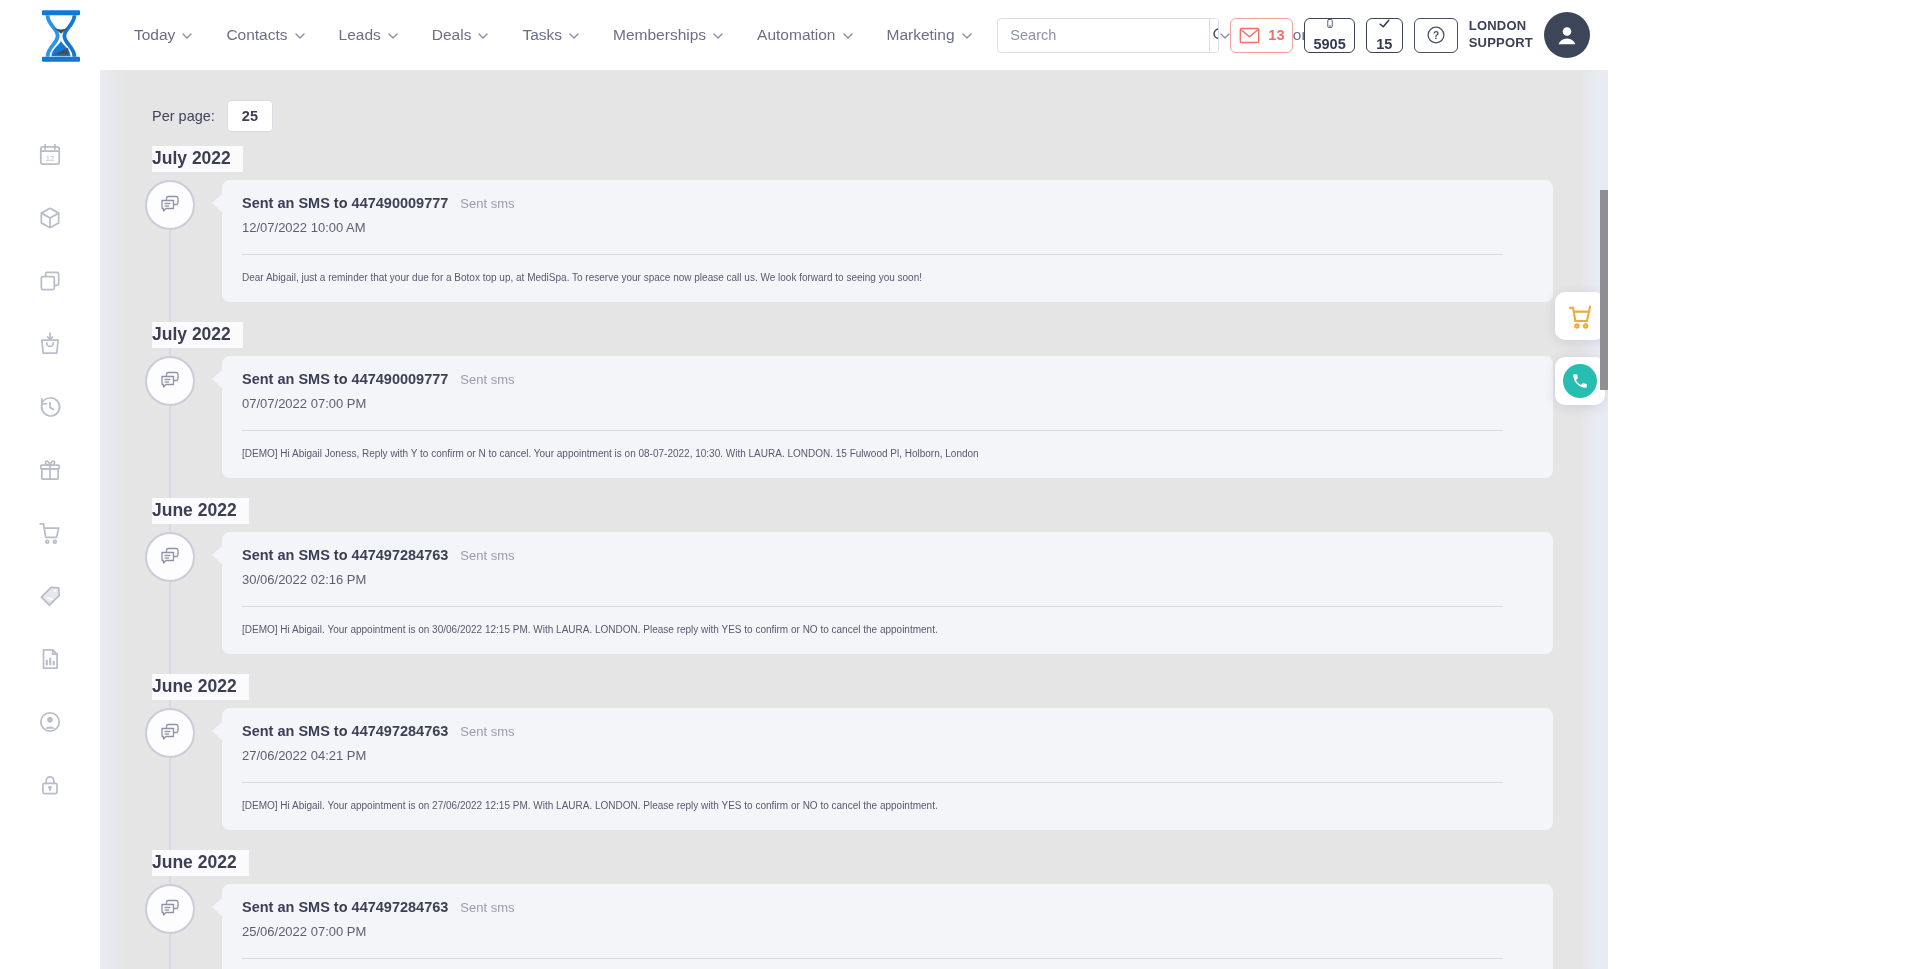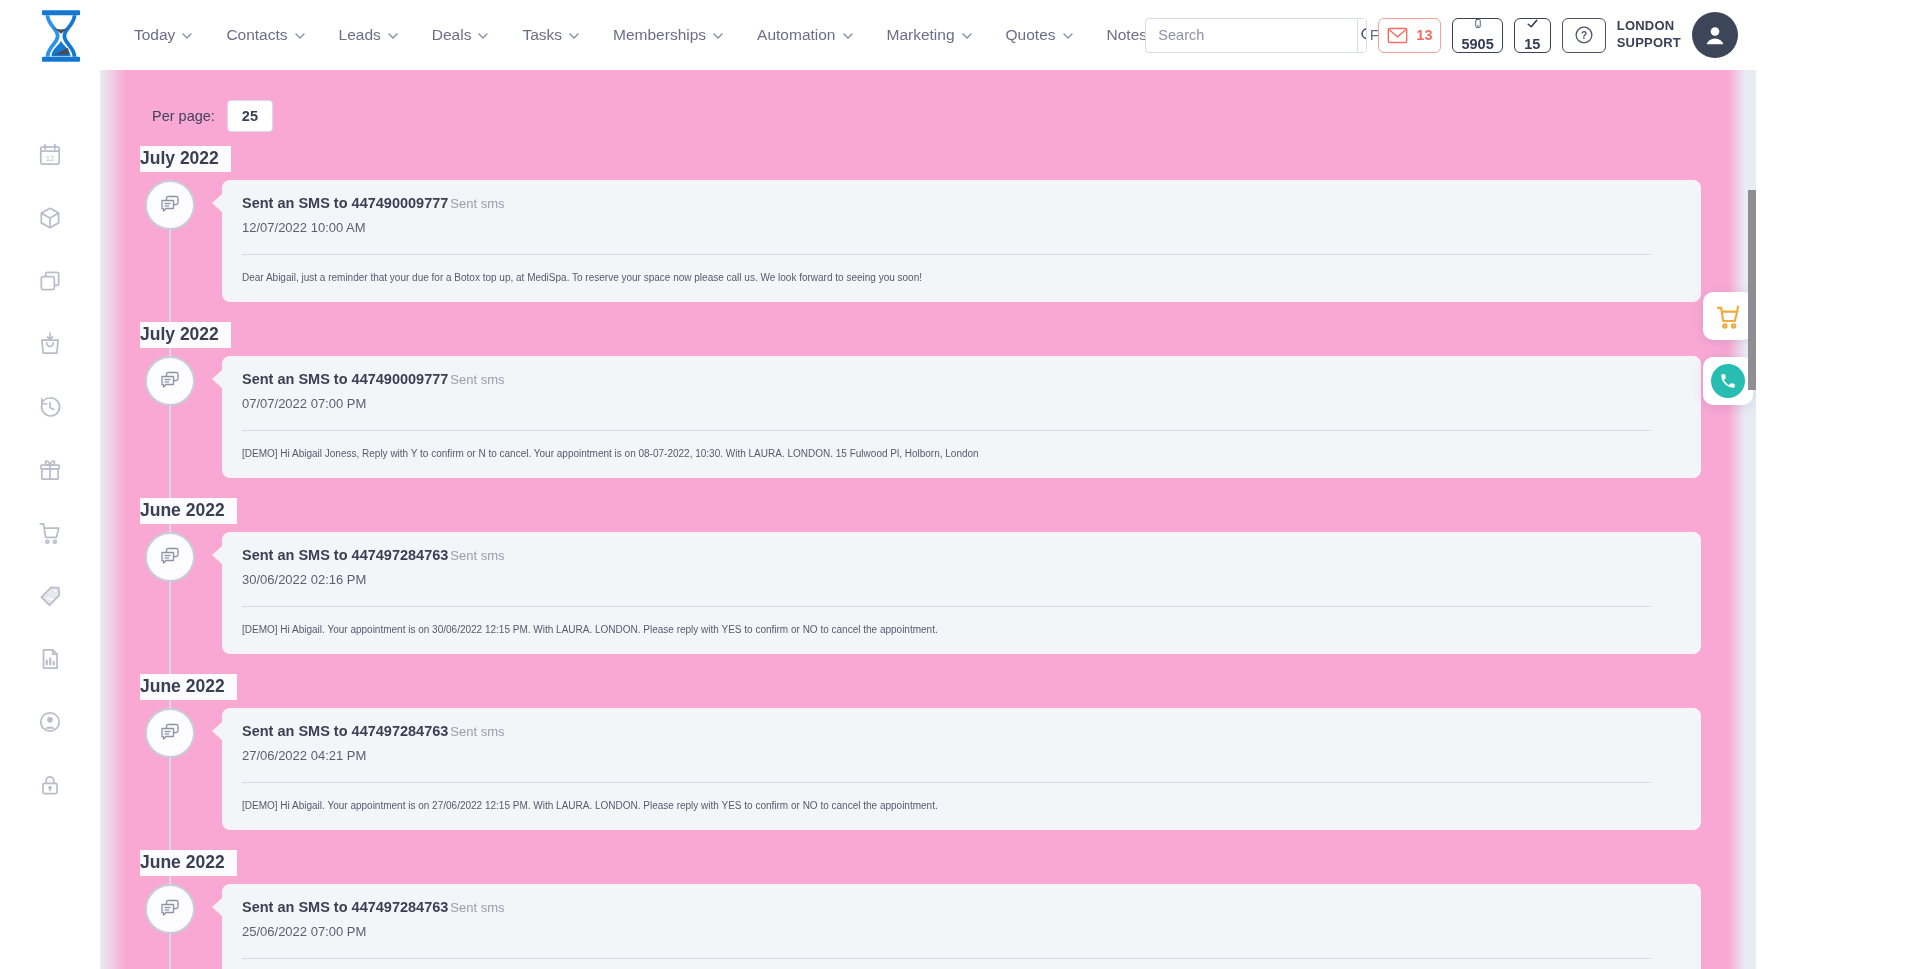--- a/index.html
+++ b/index.html
@@ -1,17 +1,17 @@
 <!DOCTYPE html>
 <html><head>
 <meta charset="utf-8">
 <style>
   * { box-sizing: border-box; }
   html, body { margin:0; padding:0; width:1920px; height:969px; overflow:hidden; background:#fff; }
-  .app { position:relative; width:1756px; height:969px; overflow:hidden; background:#fff;
+  .app { position:relative; width:1608px; height:969px; overflow:hidden; background:#fff;
          font-family:"Liberation Sans", sans-serif; }
 
   
   .topbar { position:absolute; top:0; left:0; right:0; height:70px; background:#fff; z-index:10; }
   .logo { position:absolute; left:34px; top:8px; width:54px; height:56px; }
   .nav { position:absolute; left:134px; top:0; height:70px; display:flex; align-items:center; gap:34px; }
   .nav-item { display:flex; align-items:center; gap:7px; color:#6b6e88; font-size:15.5px; cursor:pointer; white-space:nowrap; }
   .nav-item .chev { width:10px; height:6px; color:#8a8da3; margin-top:2px; }
   .top-right { position:absolute; right:18px; top:0; height:70px; display:flex; align-items:center; gap:11px; }
   .search { display:flex; align-items:center; width:222px; height:35px; border:1px solid #d9dce6; border-radius:4px; background:#fff; overflow:hidden; }
@@ -25,43 +25,43 @@
   .user-name { color:#3a4055; font-size:13px; font-weight:bold; line-height:1.3; letter-spacing:.2px; }
   .avatar { width:46px; height:46px; border-radius:50%; background:#3d4559; display:flex; align-items:center; justify-content:center; cursor:pointer; }
 
   
   .sidebar { position:absolute; left:0; top:86px; width:100px; bottom:0; background:#fff; z-index:9;
              display:flex; flex-direction:column; align-items:center; padding-top:56px; gap:37px; }
   .side-item { width:26px; height:26px; color:#b9bdca; cursor:pointer; display:flex; align-items:center; justify-content:center; }
   .side-item svg { width:26px; height:26px; }
 
   
-  .content { position:absolute; left:100px; top:70px; right:0; bottom:0; background:#f9a8d4; overflow:hidden; }
+  .content { position:absolute; left:100px; top:70px; right:0; bottom:0; background:#e5e5e5; overflow:hidden; }
   .content::before { content:''; position:absolute; left:0; top:0; bottom:0; width:26px;
                      background:linear-gradient(90deg,#eaecf2,rgba(234,236,242,0)); }
   .perpage { margin:30px 0 0 52px; display:flex; align-items:center; gap:12px; position:relative; z-index:1; }
   .perpage-label { font-size:14.5px; color:#3f445c; }
   .perpage-box { min-width:46px; height:32px; border:1px solid #d9dce6; border-radius:4px; background:#fff;
                  display:flex; align-items:center; justify-content:center; font-size:14.5px; font-weight:bold; color:#3a3f54; cursor:pointer; }
 
   .timeline { position:relative; margin-top:14px; }
   .timeline::before { content:''; position:absolute; left:69px; top:46px; height:1400px; width:2px; background:#d7d9e3; }
   .group { margin-bottom:20px; }
-  .month { position:relative; z-index:1; display:table; background:#fbfbfd; margin-left:40px; padding:2px 12px 3px 0;
+  .month { position:relative; z-index:1; display:table; background:#fbfbfd; margin-left:52px; padding:2px 12px 3px 0;
            font-size:17.5px; font-weight:600; color:#3a3f54; }
   .entry { display:flex; margin-top:8px; }
   .rail { flex:none; width:122px; }
   .circle { width:50px; height:50px; margin-left:45px; border:2px solid #c9ccd9; border-radius:50%;
             background:#fdfdff; display:flex; align-items:center; justify-content:center; position:relative; z-index:1; }
   .circle svg { width:24px; height:24px; color:#8f93a6; }
   .card { flex:1; margin-right:55px; background:#f4f5f9; border-radius:8px; position:relative;
           padding:15px 20px 16px; min-height:122px; }
   .card::before { content:''; position:absolute; left:-10px; top:14px;
                   border-top:9px solid transparent; border-bottom:9px solid transparent; border-right:10px solid #f4f5f9; }
-  .card-head { display:flex; align-items:baseline; gap:2px; }
+  .card-head { display:flex; align-items:baseline; gap:12px; }
   .title { font-size:14.5px; font-weight:bold; color:#3a3f54; }
   .tag { font-size:13px; color:#9a9dae; }
   .date { margin-top:9px; font-size:13px; color:#5b5f74; }
   .divider { margin:19px 30px 0 0; border-top:1px solid #d9dbe4; }
   .message { margin-top:17px; font-size:10px; color:#565a6f; }
 
   
   .scroll-track { position:absolute; right:0; top:70px; bottom:0; width:28px; z-index:11;
                   background:linear-gradient(90deg, rgba(233,235,243,0), #e9ebf3 60%); }
   .scroll-thumb { position:absolute; right:0; top:190px; width:8px; height:200px; background:#8f8f93; z-index:13; cursor:pointer; }

